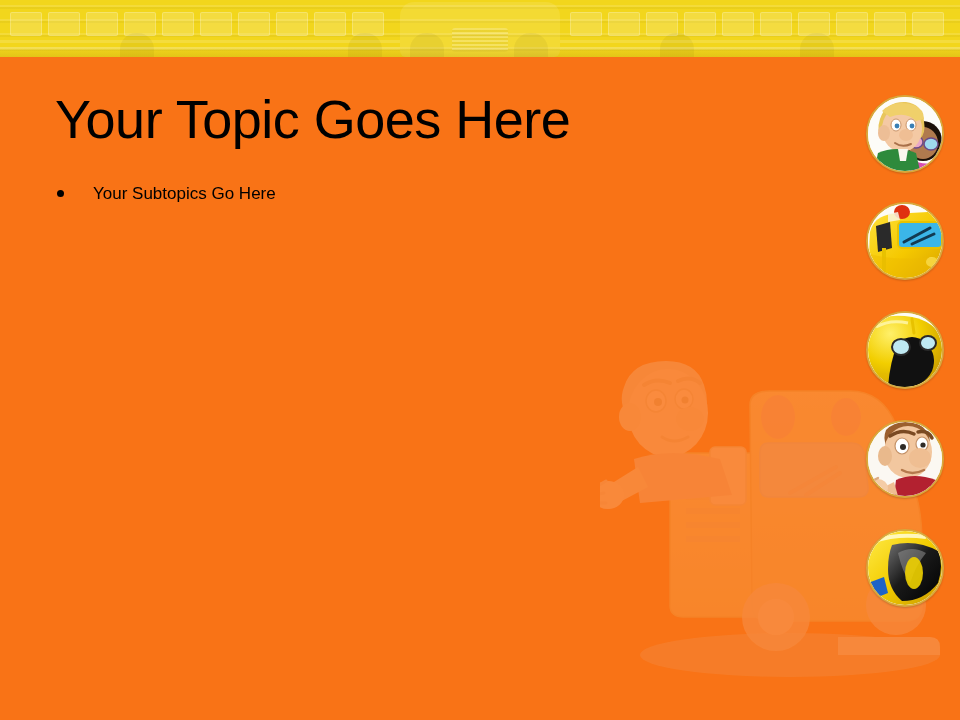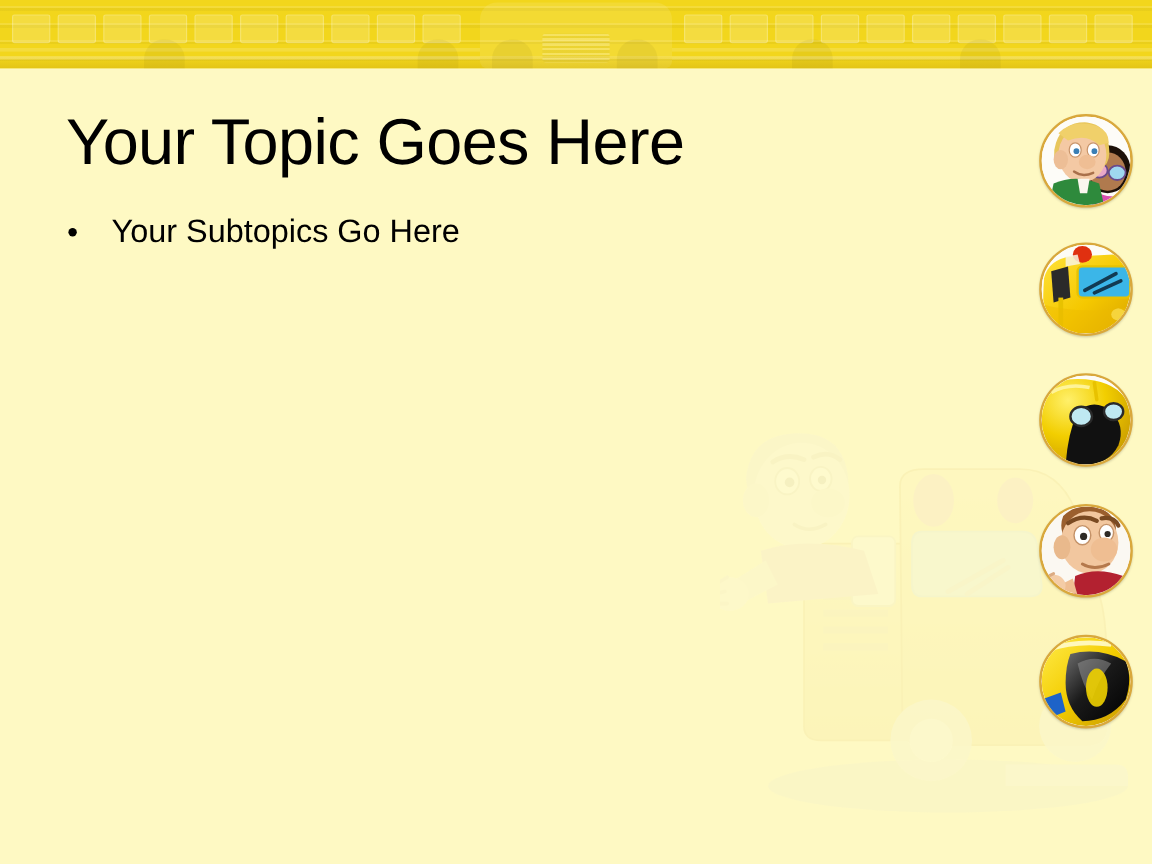--- a/index.html
+++ b/index.html
@@ -9,21 +9,21 @@
     background: #ffffff;
   }
   body {
     font-family: "Liberation Sans", sans-serif;
   }
 
   .slide {
     position: relative;
     width: 960px;
     height: 720px;
-    background: #fef9c3;
+    background: #f97316;
     overflow: hidden;
   }
 
   
   .header-band {
     position: absolute;
     left: 0;
     top: 0;
     width: 960px;
     height: 57px;
@@ -120,21 +120,21 @@
     left: 50px;
     top: 175px;
     width: 740px;
     margin: 0;
     padding: 0;
     list-style: none;
   }
   .body-list li {
     position: relative;
     padding-left: 43px;
-    font-size: 27px;
+    font-size: 17px;
     line-height: 37px;
     color: #000000;
   }
   .body-list li .bullet {
     position: absolute;
     left: 7px;
     top: 15px;
     width: 7px;
     height: 7px;
     border-radius: 50%;

